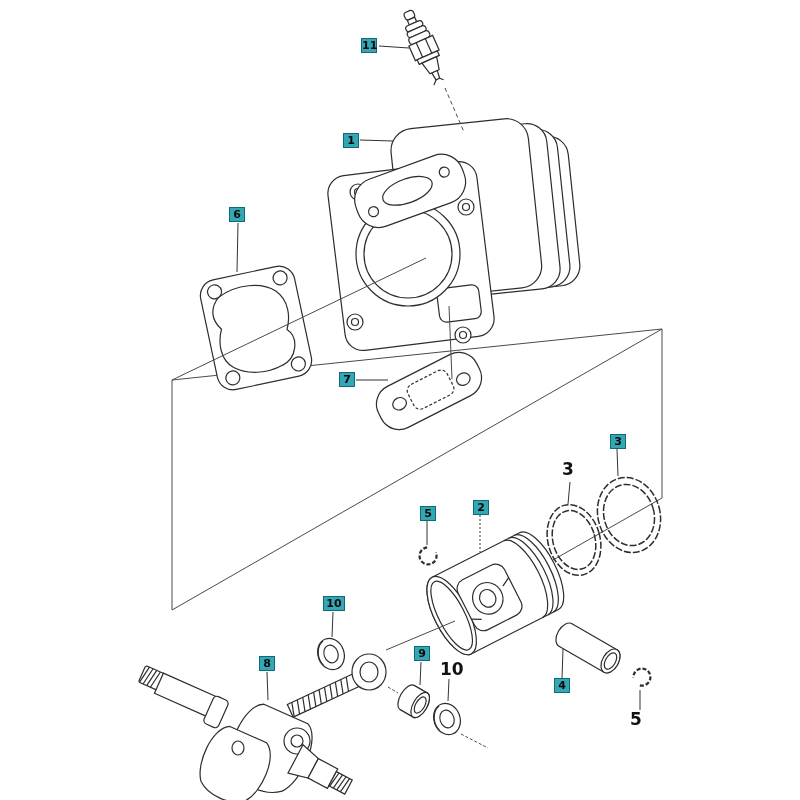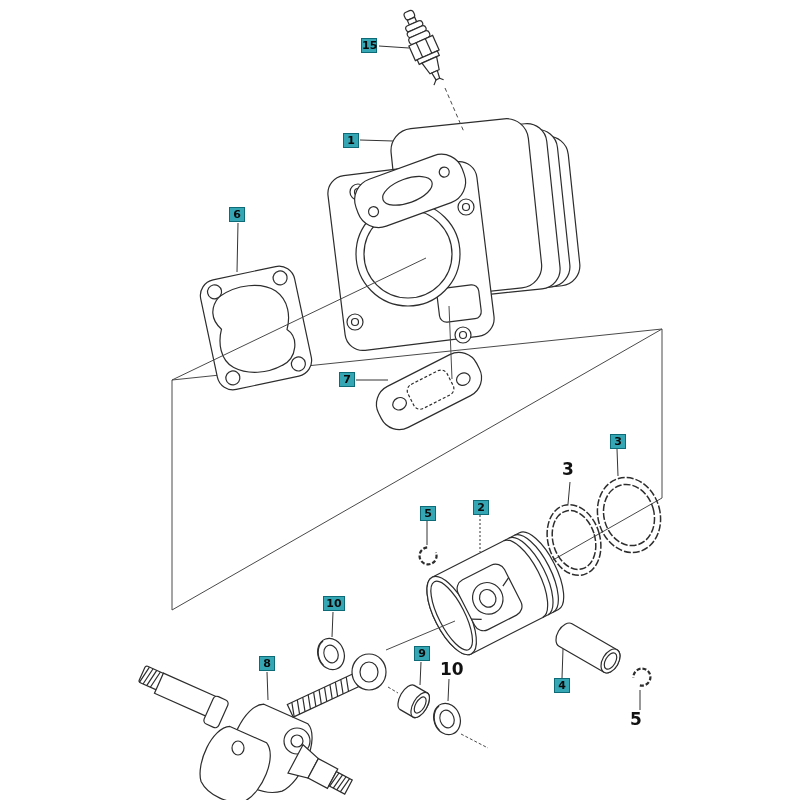--- a/index.html
+++ b/index.html
@@ -201,14 +201,14 @@
   <div class="plainnum" style="left:562px;top:461px">3</div>
   <div class="callout" style="left:554px;top:678px">4</div>
   <div class="callout" style="left:420px;top:506px">5</div>
   <div class="plainnum" style="left:630px;top:711px">5</div>
   <div class="callout" style="left:229px;top:207px">6</div>
   <div class="callout" style="left:339px;top:372px">7</div>
   <div class="callout" style="left:259px;top:656px">8</div>
   <div class="callout" style="left:414px;top:646px">9</div>
   <div class="callout wide" style="left:323px;top:596px">10</div>
   <div class="plainnum" style="left:440px;top:661px">10</div>
-  <div class="callout" style="left:361px;top:38px">15</div>
+  <div class="callout" style="left:361px;top:38px">11</div>
 </div>
 
 </body></html>

